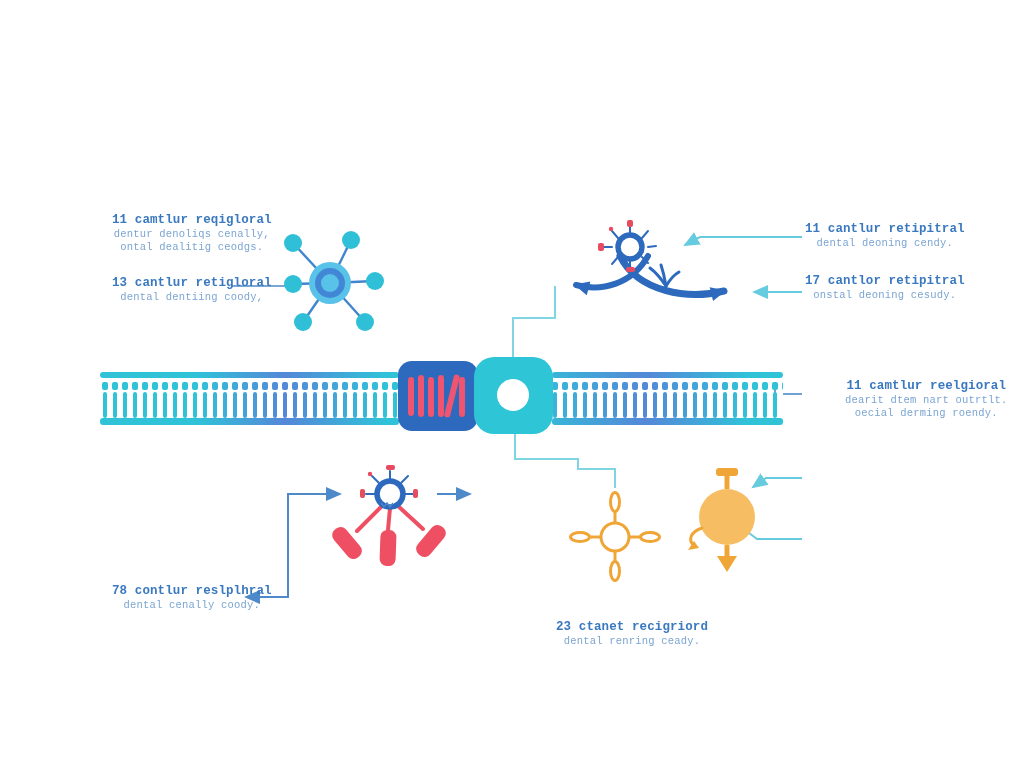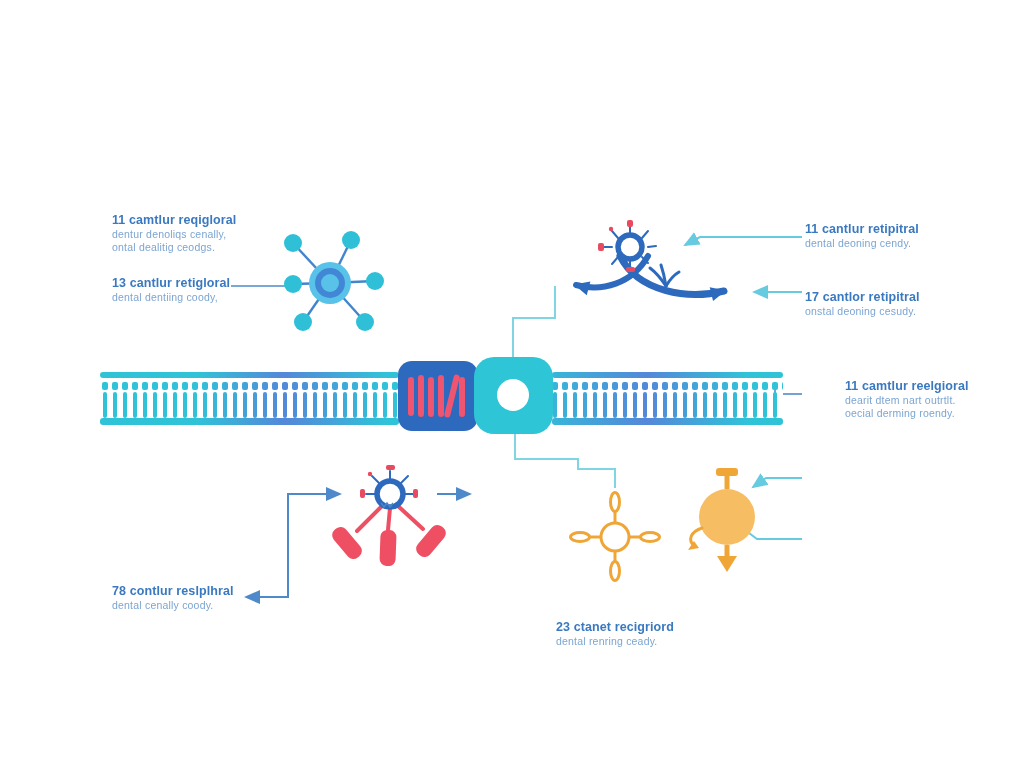--- a/index.html
+++ b/index.html
@@ -1,17 +1,17 @@
 <!DOCTYPE html>
 <html><head>
 <meta charset="utf-8">
 <style>
   html,body{margin:0;padding:0;background:#fff;}
   .canvas{position:relative;width:1024px;height:652px;background:#ffffff;overflow:hidden;
-          font-family:Liberation Sans, sans-serif;}
+          font-family:Liberation Mono, monospace;text-align:center;}
   .diagram-svg{position:absolute;left:0;top:0;}
   .label{position:absolute;}
   .label .t{font-size:12.5px;font-weight:700;color:#3a79c0;letter-spacing:.1px;line-height:15px;white-space:nowrap;}
   .label .s{font-size:10.5px;color:#7ca5d2;line-height:13px;letter-spacing:.2px;white-space:nowrap;}
 </style>
 </head>
 <body>
 
 <div class="canvas">
 
@@ -197,21 +197,21 @@
 <div class="label" style="left:112px;top:276px">
   <div class="t">13 cantlur retigloral</div>
   <div class="s">dental dentiing coody,</div>
 </div>
 
 <div class="label" style="left:805px;top:222px">
   <div class="t">11 cantlur retipitral</div>
   <div class="s">dental deoning cendy.</div>
 </div>
 
-<div class="label" style="left:805px;top:290px">
+<div class="label" style="left:805px;top:274px">
   <div class="t">17 cantlor retipitral</div>
   <div class="s">onstal deoning cesudy.</div>
 </div>
 
 <div class="label" style="left:845px;top:379px">
   <div class="t">11 camtlur reelgioral</div>
   <div class="s">dearit dtem nart outrtlt.</div>
   <div class="s">oecial derming roendy.</div>
 </div>
 

